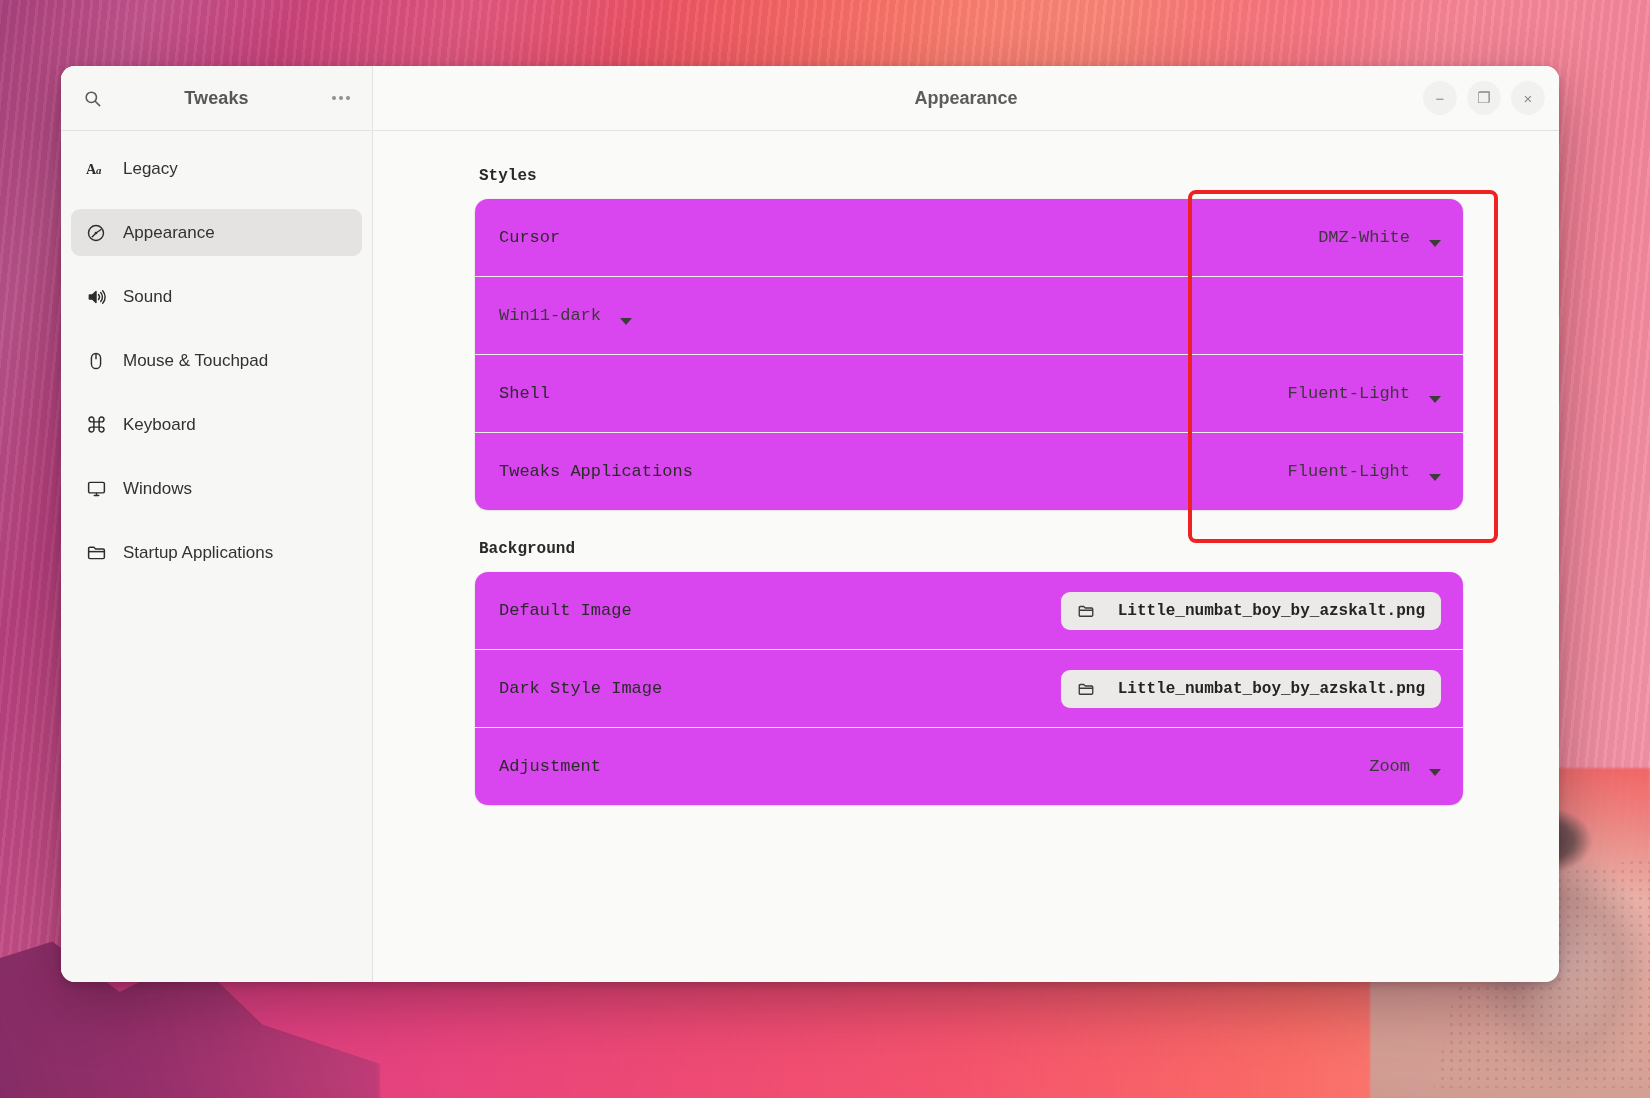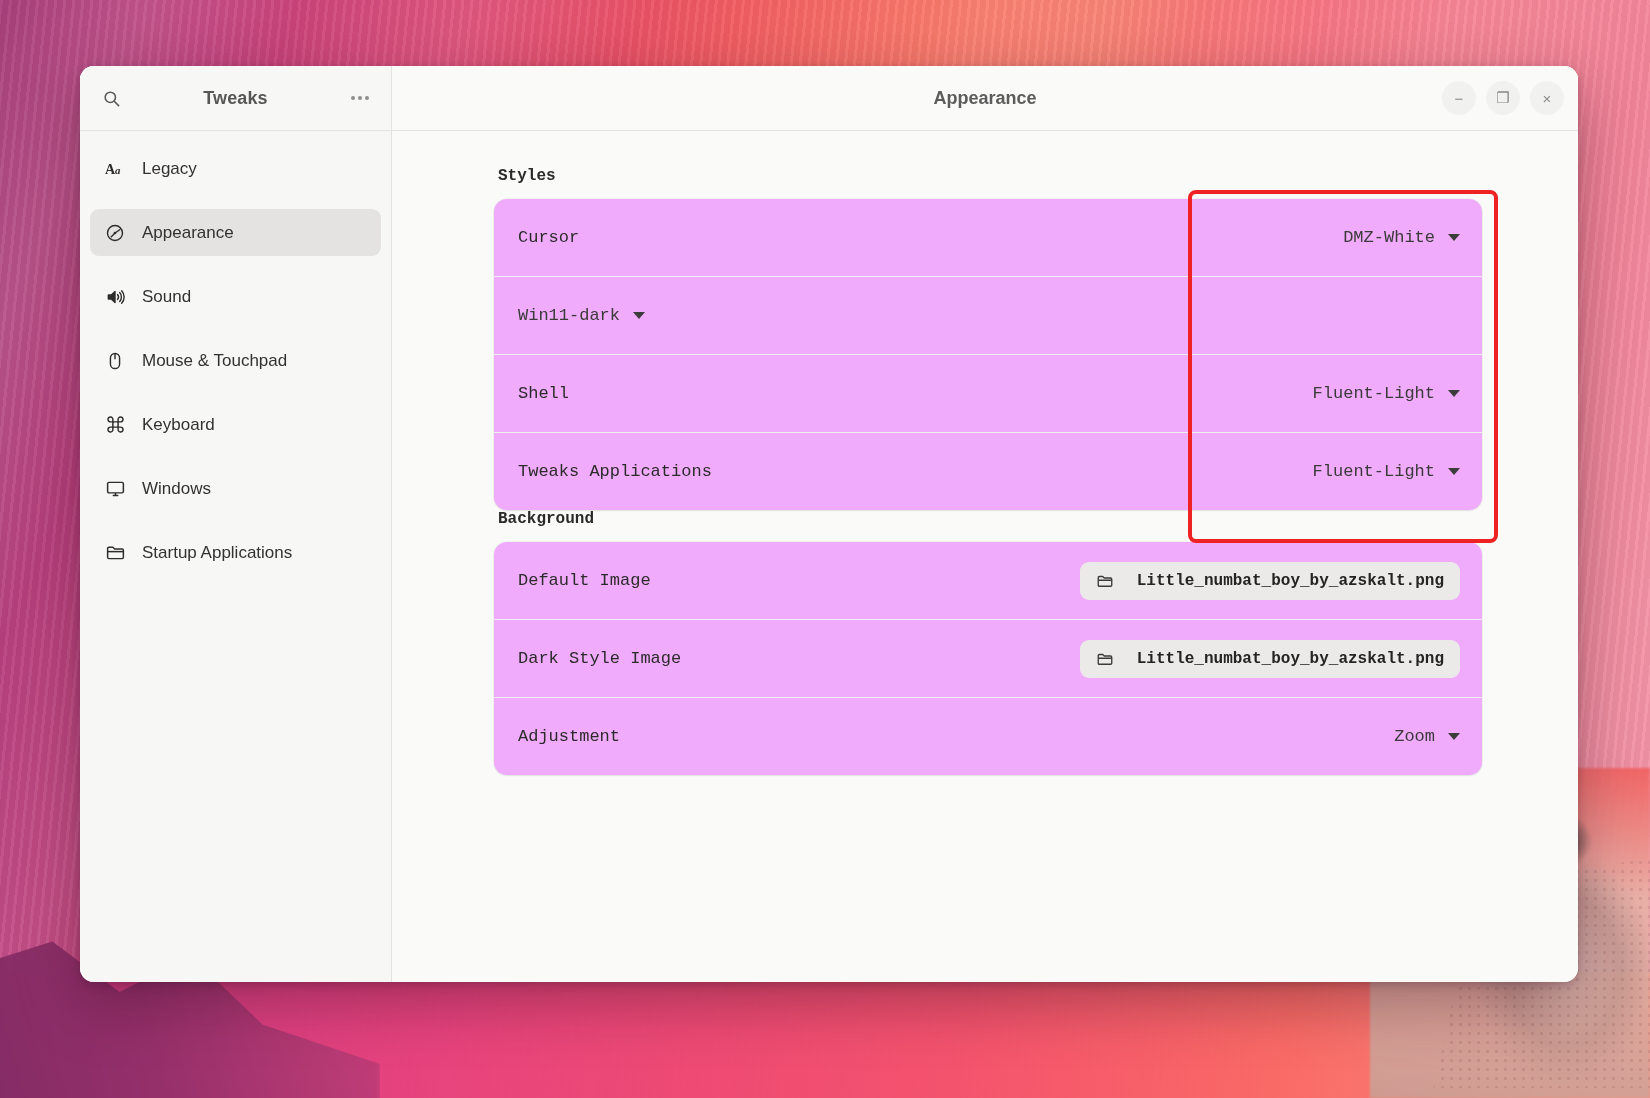--- a/index.html
+++ b/index.html
@@ -96,21 +96,21 @@
     height: 230px;
     background-image: radial-gradient(rgba(120,70,70,.30) 1.4px, transparent 1.6px);
     background-size: 9px 9px;
     opacity: .55;
     clip-path: polygon(25% 12%, 100% 0%, 100% 100%, 6% 100%);
   }
 
   
   #window {
     position: absolute;
-    left: 80px;
+    left: 61px;
     top: 66px;
     width: 1498px;
     height: 916px;
     border-radius: 14px;
     overflow: hidden;
     background: #fafafa;
     box-shadow: 0 22px 60px rgba(40,10,30,.34), 0 3px 10px rgba(40,10,30,.22);
     display: flex;
     flex-direction: column;
   }
@@ -246,45 +246,45 @@
     box-sizing: border-box;
     font-family: Liberation Mono, monospace;
   }
 
   .group-title {
     font-size: 16px;
     font-weight: 700;
     color: #2a2a28;
     margin: 0 0 14px 4px;
   }
-  .group-title.second { }
+  .group-title.second { margin-top: 30px; }
 
   .card {
-    background: #f0abfc;
+    background: #d946ef;
     border-radius: 13px;
     box-shadow: 0 1px 2px rgba(0,0,0,.07), 0 0 0 1px rgba(0,0,0,.035);
     overflow: hidden;
   }
   .row {
     display: flex;
     align-items: center;
     min-height: 77px;
     padding: 0 22px 0 24px;
     border-top: 1px solid #efeeec;
   }
   .row:first-child { border-top: none; }
   .row-label {
     font-size: 17px;
     color: #2b2b29;
     flex: 1 1 auto;
   }
   .row-value {
     display: flex;
-    align-items: center;
-    gap: 13px;
+    align-items: flex-end;
+    gap: 19px;
     font-size: 17px;
     color: #3a3a38;
   }
   .caret {
     width: 0; height: 0;
     border-left: 6px solid transparent;
     border-right: 6px solid transparent;
     border-top: 7px solid #3c3c3a;
     display: block;
   }

